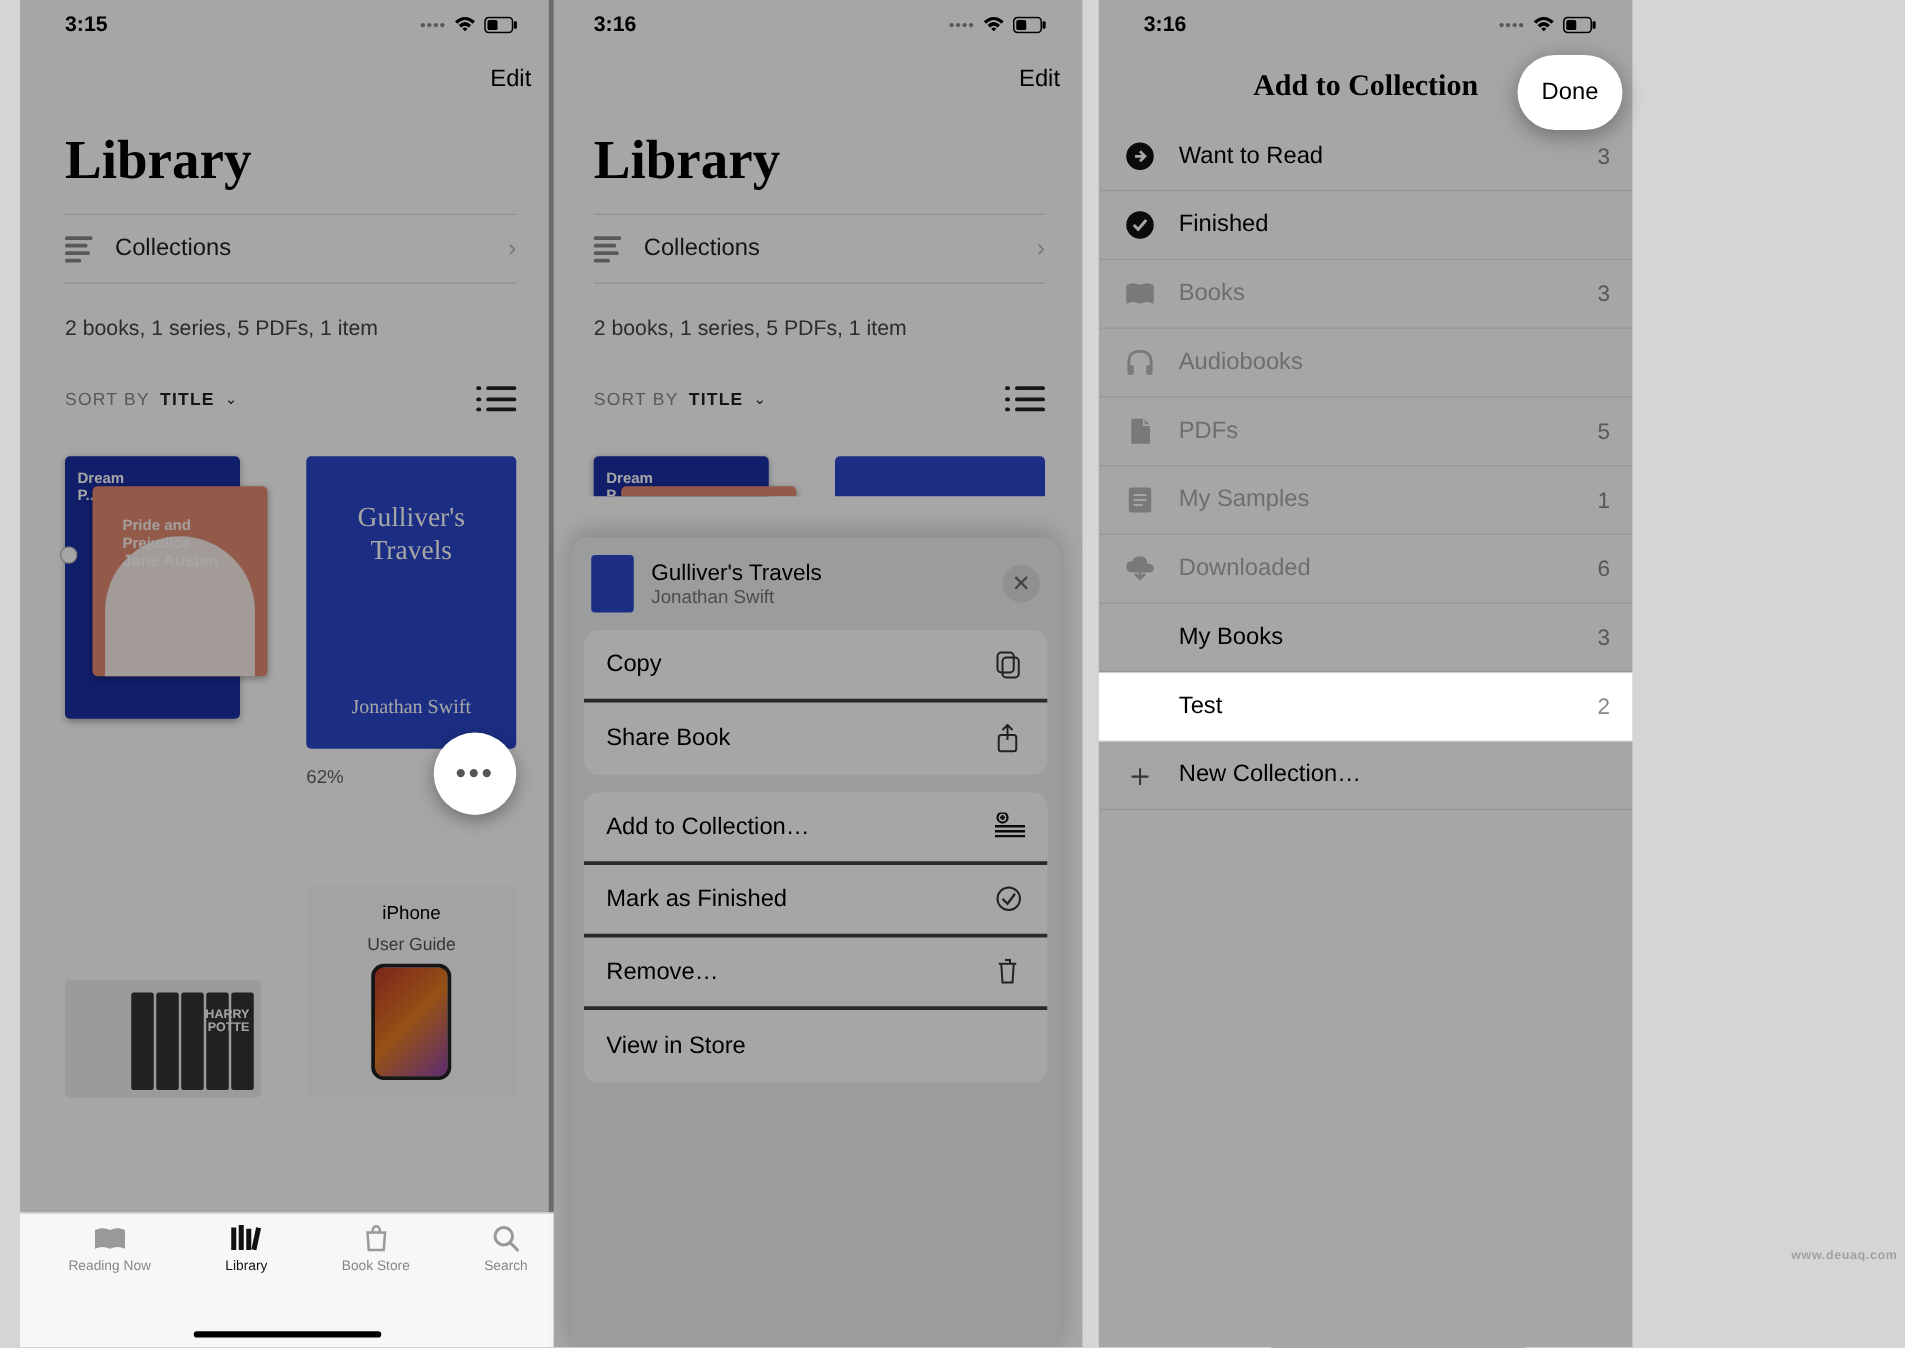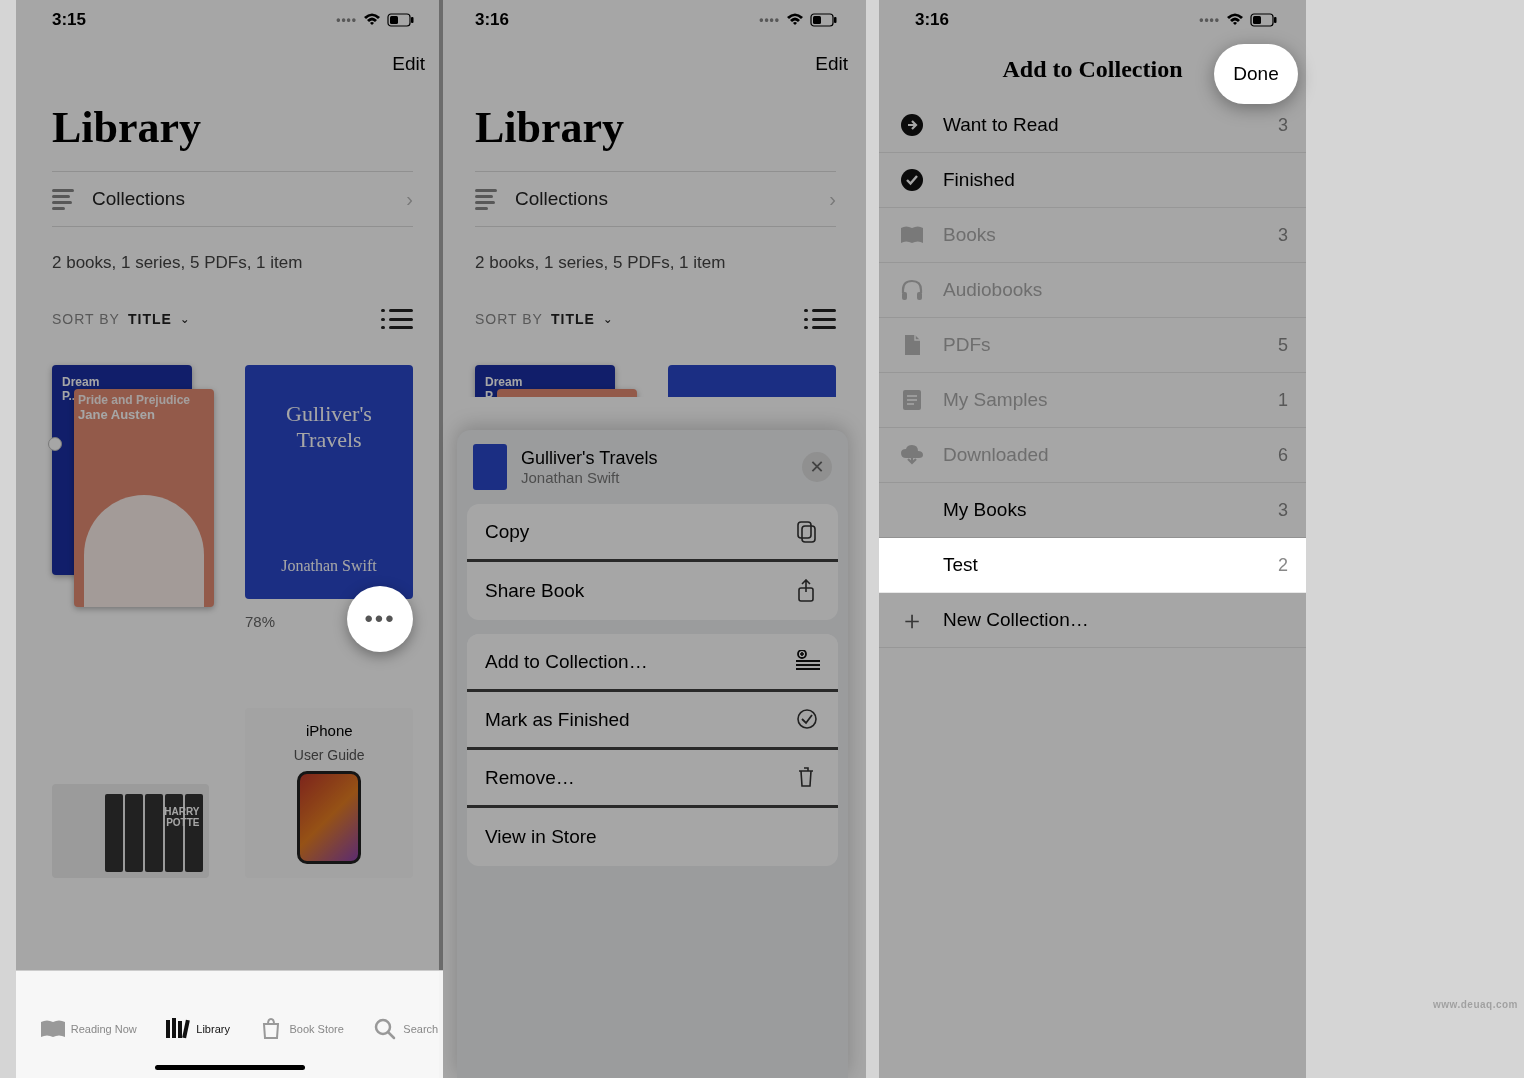--- a/index.html
+++ b/index.html
@@ -56,21 +56,21 @@
   .summary { padding: 18px 36px; font-size: 17px; color: #444;}
   .sort-row { padding: 18px 30px 8px 36px; display:flex; align-items:center; gap:8px; font-size:14px; letter-spacing:1px; color:#888;}
   .sort-row .sort-val{color:#222; font-weight:700;}
   .sort-row .list-icon{margin-left:auto; width:24px; height:20px; display:flex; flex-direction:column; justify-content:space-between;}
   .list-icon .r{height:3px;background:#222;border-radius:2px; position:relative;}
   .list-icon .r:before{content:'';position:absolute;left:-8px;top:0;width:4px;height:3px;background:#222;border-radius:2px;}
   .grid { padding: 28px 30px 0 36px; display:flex; gap:36px;}
   .stack { position:relative; width:158px; height:234px;}
   .bk { position:absolute; border-radius:4px; box-shadow:0 2px 6px rgba(0,0,0,.3);}
   .bk.back { width:140px; height:210px; left:0; top:0; background:#1b2fa3; color:#fff; padding:10px; font-size:12px;}
-  .bk.front{ width:140px; height:218px; left:22px; top:24px; background:#e28b72; color:#fff; padding:4px;}
+  .bk.front{ width:140px; height:152px; left:22px; top:24px; background:#e28b72; color:#fff; padding:24px;}
   .bk.front .pp{font-size:12px; font-weight:600; opacity:.9;}
   .bk.front .auth{font-size:13px; font-weight:700;}
   .book2{ position:relative; width:168px;}
   .book2 .cover{ width:168px; height:234px; background:#2a47c9; border-radius:4px; color:#fff; display:flex; flex-direction:column; justify-content:space-between; align-items:center; padding:36px 14px 24px; font-family:Georgia,serif;}
   .book2 .ttl{ font-size:22px; text-align:center; line-height:1.2;}
   .book2 .ath{ font-size:16px;}
   .book2 .pct{ font-size:15px; color:#666; margin-top:14px;}
   .more-btn{
     position:absolute; right:0; bottom:-22px; width:66px; height:66px; border-radius:50%;
     background:#fff; display:flex; align-items:center; justify-content:center;
@@ -84,21 +84,21 @@
   .row2 .guide .al{font-size:15px;font-weight:500;}
   .row2 .guide .ug{font-size:14px;color:#555;}
   .row2 .guide .ph{width:64px;height:108px;border-radius:10px;border:3px solid #222;background:linear-gradient(135deg,#c0392b,#e67e22,#8e44ad);}
 
   .tabbar{
     position:absolute; left:0; right:0; bottom:0; height:108px;
     background:rgba(250,250,250,.96); border-top:1px solid #ccc;
     display:flex; justify-content:space-around; padding-top:8px;
     z-index:60;
   }
-  .tabbar .tab{ display:flex; flex-direction:row; align-items:center; gap:4px; font-size:11px; color:#888;margin-left:18px;}
+  .tabbar .tab{ display:flex; flex-direction:column; align-items:center; gap:4px; font-size:11px; color:#888;margin-left:18px;}
   .tabbar .tab.active{ color:#111;}
   .tabbar .ticon{ width:28px;height:24px; display:flex; align-items:center; justify-content:center;}
   .home-ind{ position:absolute; bottom:8px; left:50%; transform:translateX(-50%); width:150px; height:5px; background:#000; border-radius:3px;}
 
   
   .sheet {
     position:absolute; left:18px; right:18px; bottom:0; top:430px;
     background:#eef0f2; border-radius:14px 14px 0 0;
     z-index:40; display:flex; flex-direction:column;
     box-shadow:0 -4px 20px rgba(0,0,0,.2);
@@ -210,21 +210,21 @@
         <div class="auth">Jane Austen</div>
         <div style="position:absolute;bottom:0;left:10px;right:10px;height:112px;background:rgba(255,255,255,.85);border-radius:60px 60px 0 0;"></div>
       </div>
       <div style="position:absolute;left:-4px;top:72px;width:14px;height:14px;background:#fff;border-radius:50%;border:1px solid #bbb;"></div>
     </div>
     <div class="book2">
       <div class="cover">
         <div class="ttl">Gulliver's Travels</div>
         <div class="ath">Jonathan Swift</div>
       </div>
-      <div class="pct">78%</div>
+      <div class="pct">62%</div>
       <div class="more-btn">•••</div>
     </div>
   </div>
   <div class="row2">
     <div class="hp">
       <div class="spine"></div>
         <div class="spine"></div>
         <div class="spine"></div>
         <div class="spine"></div>
         <div class="spine"></div>

